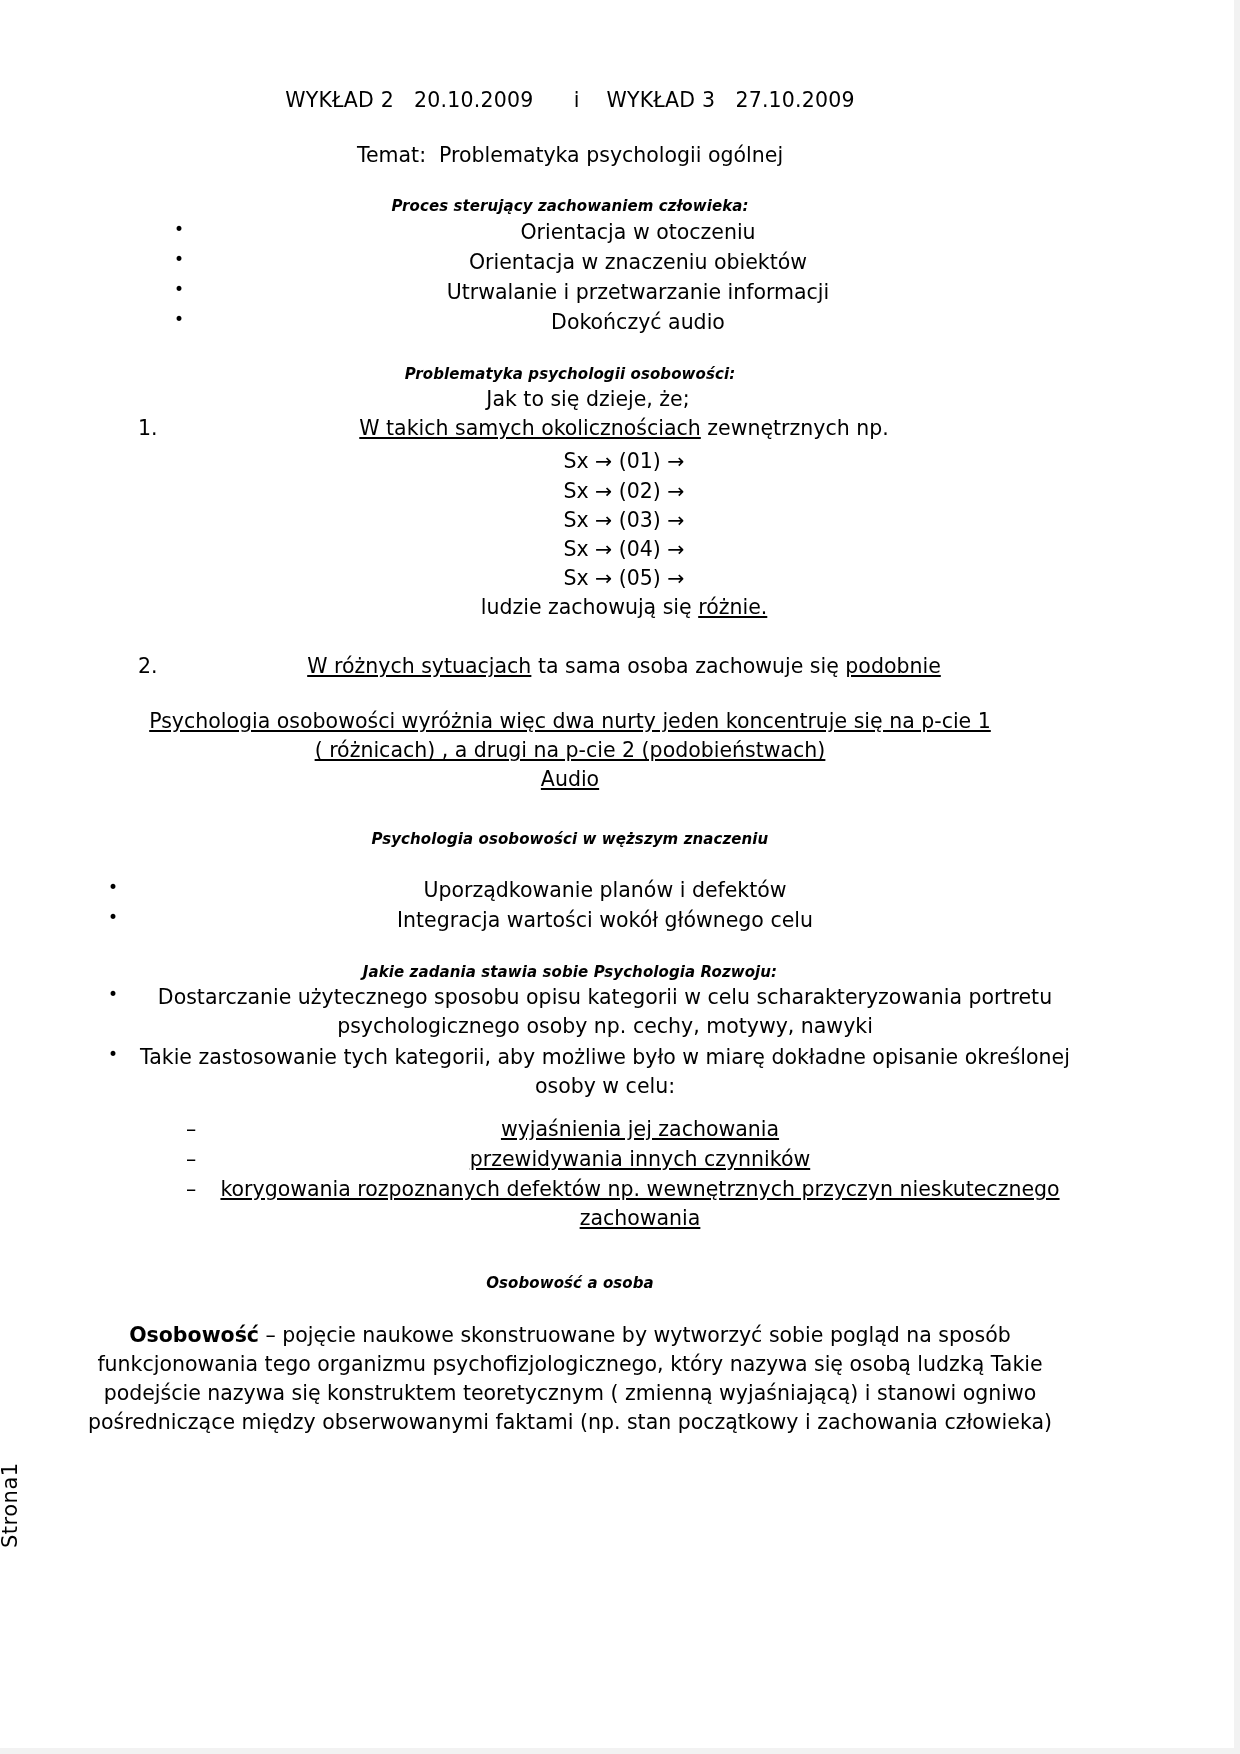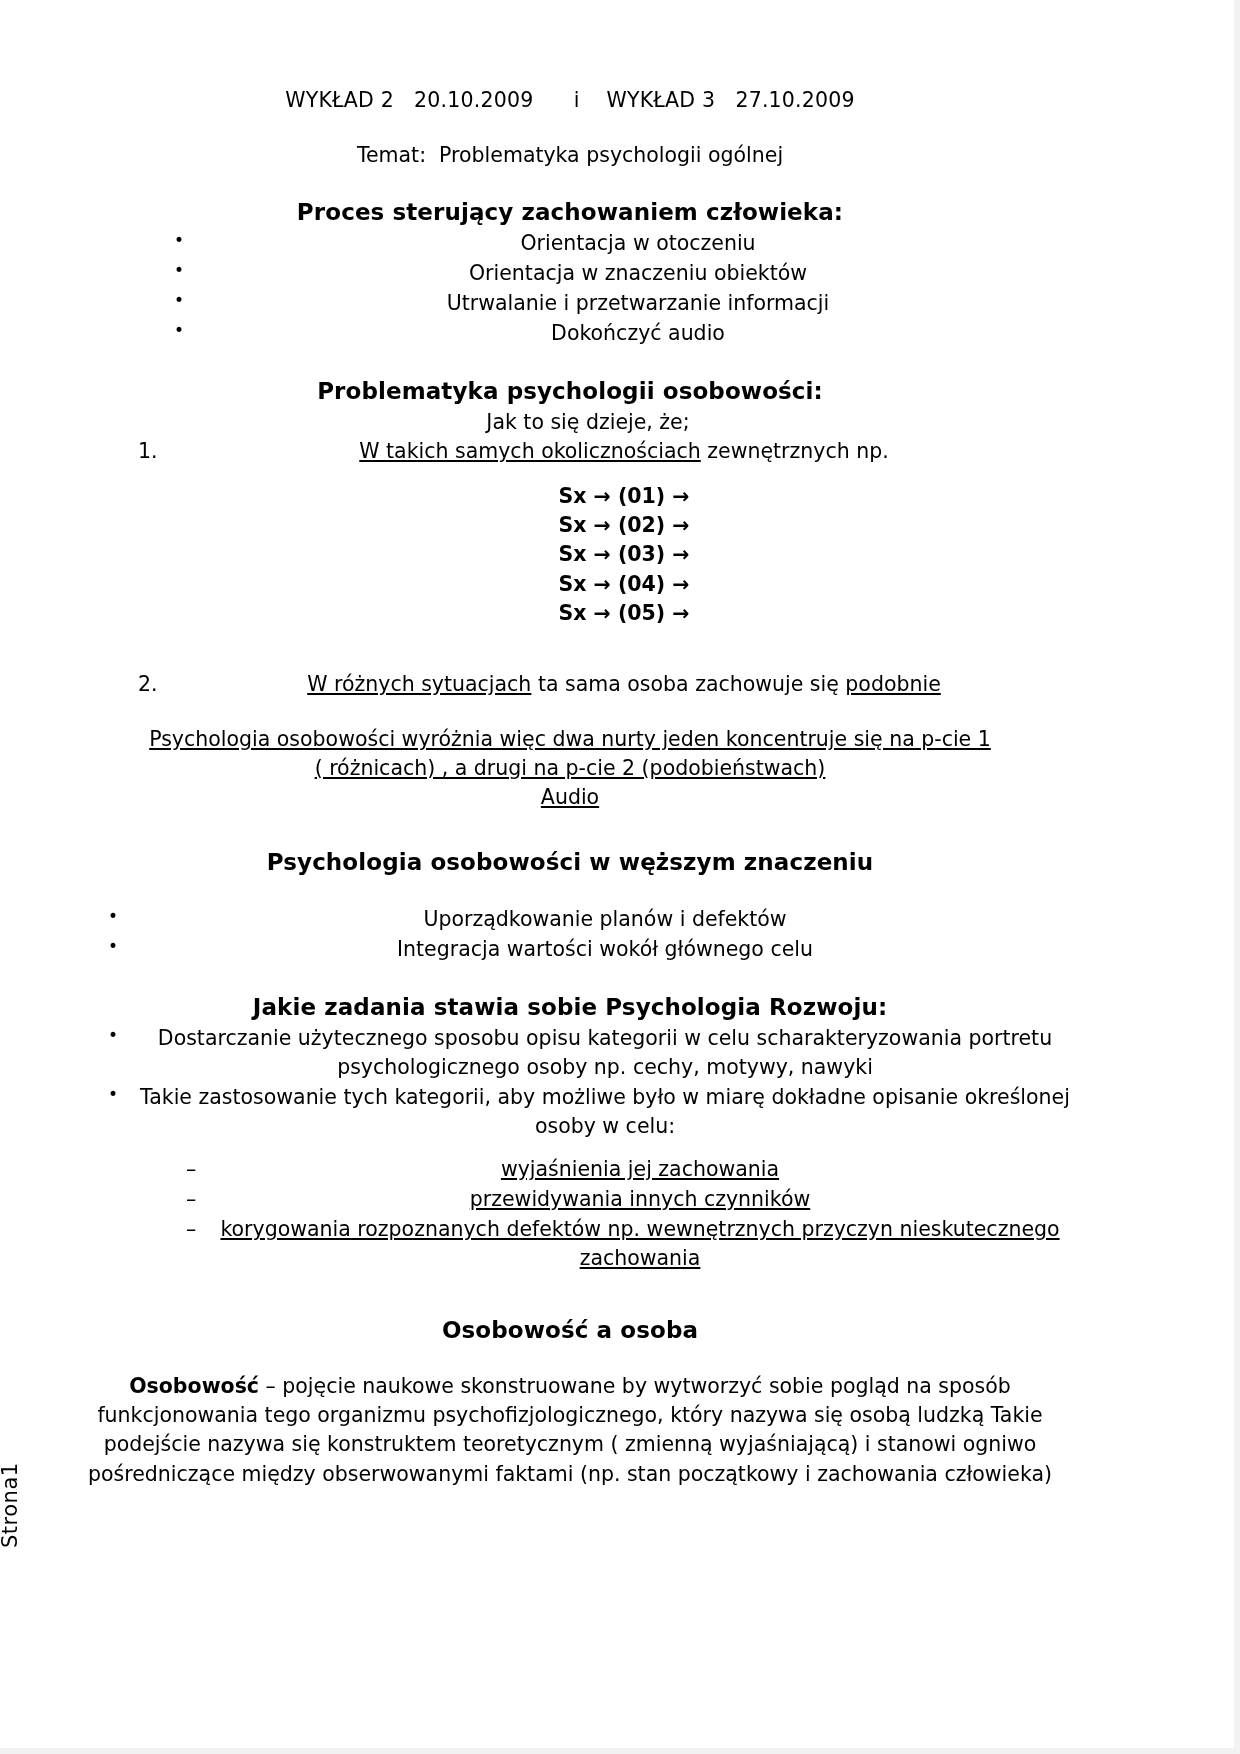--- a/index.html
+++ b/index.html
@@ -50,23 +50,24 @@
   .spacer-md { height: 26px; }
   .spacer-lg { height: 34px; }
 
   .subject {
     margin: 0;
     white-space: pre;
   }
 
   h2.sec {
     margin: 0;
-    font-size: 23px;
+    font-size: 15px;
     font-weight: bold;
     letter-spacing: 0.1px;
+    font-style: italic;
   }
 
   ul.bullets {
     margin: 0;
     padding: 0;
     list-style: none;
   }
   ul.bullets.indent-deep > li {
     padding-left: 136px;
     position: relative;
@@ -107,23 +108,22 @@
     position: relative;
     padding-left: 108px;
     margin: 0;
   }
   ol.numbered > li .num {
     position: absolute;
     left: 72px;
     top: 0;
   }
   .sx-block {
-    margin: 16px;
+    margin: 4px;
     padding-left: 108px;
-    font-weight: bold;
   }
   .sx-line { margin: 0; white-space: pre; }
 
   .u { text-decoration: underline; }
   .para-u {
     margin: 0;
     text-decoration: underline;
   }
   .para {
     margin: 0;
@@ -198,20 +198,21 @@
         <span class="num">1.</span><span class="u">W takich samych okolicznościach</span><span> zewnętrznych np.</span>
       </li>
     </ol>
 
     <div class="sx-block">
       <p class="sx-line">Sx → (01) →</p>
       <p class="sx-line">Sx → (02) →</p>
       <p class="sx-line">Sx → (03) →</p>
       <p class="sx-line">Sx → (04) →</p>
       <p class="sx-line">Sx → (05) →</p>
+      <p class="sx-line"><span>ludzie zachowują się </span><span class="u">różnie.</span></p>
     </div>
 
     <div class="spacer-md"></div>
 
     <ol class="numbered">
       <li>
         <span class="num">2.</span><span class="u">W różnych sytuacjach</span><span> ta sama osoba zachowuje się </span><span class="u">podobnie</span>
       </li>
     </ol>
 

